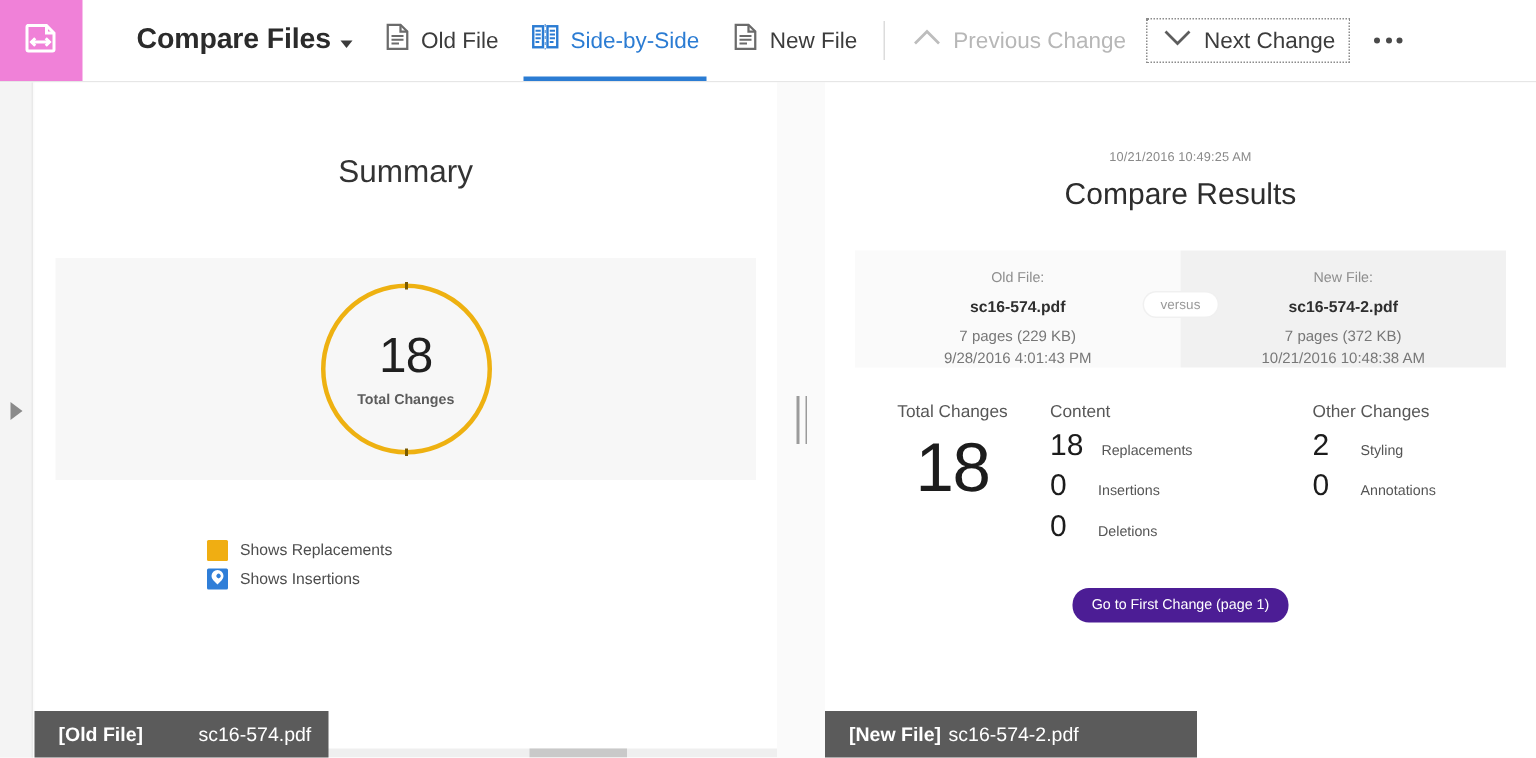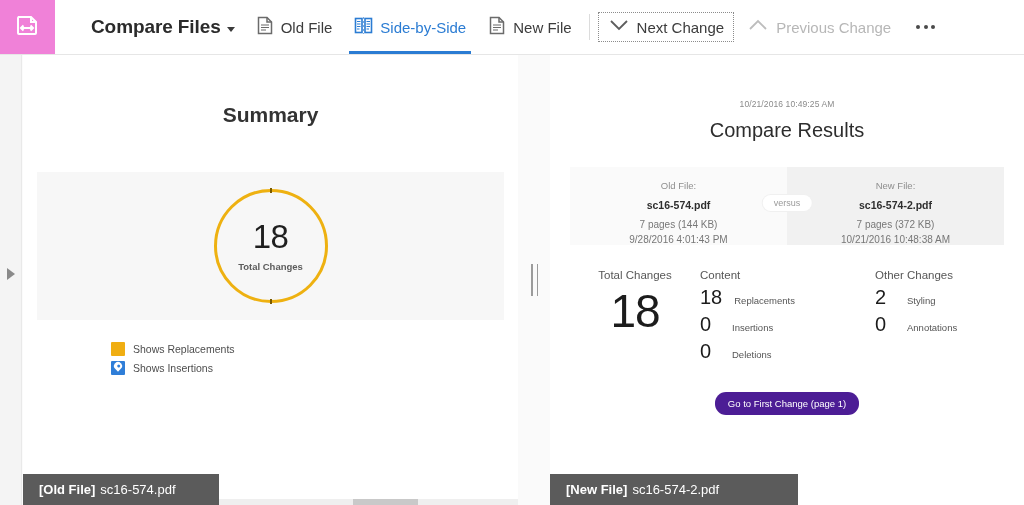--- a/index.html
+++ b/index.html
@@ -112,21 +112,21 @@
     width: 7px; height: 32px;
     display: flex; justify-content: space-between;
   }
   .splitter-grip i {
     width: 1.5px; height: 32px; background: #9b9b9b; display: block;
   }
 
   
   .summary-title {
     text-align: center; font-size: 21px; color: #333333;
-    margin-top: 48px; font-weight: bold;
+    margin-top: 48px; font-weight: normal;
   }
   .donut-card {
     margin: 45px 14px 0 14px;
     background: #f7f7f7;
     height: 148px;
     position: relative;
   }
   .donut {
     position: absolute; left: 50%; top: 50%;
     transform: translate(-50%, -50%);
@@ -143,21 +143,21 @@
   .donut-tick.top { top: -4px; }
   .donut-tick.bot { bottom: -4px; }
   .donut-num {
     font-size: 33px; color: #1f1f1f; line-height: 1;
     font-weight: normal; letter-spacing: -0.5px;
   }
   .donut-cap {
     font-size: 9.5px; color: #5c5c5c; margin-top: 8px; font-weight: bold;
   }
 
-  .legend { margin: 20px 0 0 0; padding-left: 88px; }
+  .legend { margin: 38px 0 0 0; padding-left: 115px; }
   .legend-row {
     display: flex; align-items: center; gap: 8px;
     height: 18px; margin-bottom: 1px;
   }
   .sw {
     width: 14px; height: 14px; position: relative;
     flex: 0 0 auto; border-radius: 1px;
   }
   .sw-repl { background: #f0ae12; }
   .sw-ins  { background: #2f7ed8; }
@@ -241,21 +241,21 @@
   .file-badge {
     position: absolute;
     height: 31px; background: #5b5b5b;
     color: #ffffff; font-size: 13px;
     display: flex; align-items: center;
     padding: 0 16px; box-sizing: border-box;
     white-space: nowrap;
   }
   .file-badge b { font-weight: bold; margin-right: 5px; }
   .file-badge span { font-weight: normal; }
-  .badge-old { left: 23px;  top: 419px; width: 196px; }
+  .badge-old { left: 23px;  top: 419px; width: 196px; gap: 32px; }
   .badge-new { left: 550px; top: 419px; width: 248px; }
 
   .hscroll {
     position: absolute; left: 330px; bottom: 0;
     width: 65px; height: 6px; background: #c9c9c9;
   }
   .hscroll-track {
     position: absolute; left: 23px; bottom: 0;
     width: 495px; height: 6px; background: #efefef;
   }
@@ -314,38 +314,38 @@
           <path d="M2.5 1.5 h8.5 l4.5 4.5 v11.5 h-13 z" fill="#ffffff" stroke="#6b6b6b" stroke-width="1.5"></path>
           <path d="M11 1.5 v4.5 h4.5" fill="none" stroke="#6b6b6b" stroke-width="1.5"></path>
           <path d="M5 9h8M5 11.5h8M5 14h5" stroke="#6b6b6b" stroke-width="1.2"></path>
         </svg>
       </span>
       <span class="tb-label">New File</span>
     </div>
 
     <div class="tb-sep"></div>
 
+    <div class="tb-item disabled">
+      <span>
+        <svg width="22" height="16" viewBox="0 0 22 16">
+          <path d="M3 12 L11 4 L19 12" fill="none" stroke="#bdbdbd" stroke-width="1.8"></path>
+        </svg>
+      </span>
+      <span class="tb-label">Previous Change</span>
+    </div>
+
     <div class="tb-item boxed">
       <span>
         <svg width="22" height="16" viewBox="0 0 22 16">
           <path d="M3 4 L11 12 L19 4" fill="none" stroke="#5d5d5d" stroke-width="1.8"></path>
         </svg>
       </span>
       <span class="tb-label">Next Change</span>
     </div>
 
-    <div class="tb-item disabled">
-      <span>
-        <svg width="22" height="16" viewBox="0 0 22 16">
-          <path d="M3 12 L11 4 L19 12" fill="none" stroke="#bdbdbd" stroke-width="1.8"></path>
-        </svg>
-      </span>
-      <span class="tb-label">Previous Change</span>
-    </div>
-
     <div class="tb-dots">
       <i></i>
       <i></i>
       <i></i>
     </div>
 
   </div>
 </div>
 
 <div class="workspace">
@@ -393,21 +393,21 @@
 
   <div class="panel panel-right">
 
     <div class="res-stamp">10/21/2016 10:49:25 AM</div>
     <div class="res-title">Compare Results</div>
 
     <div class="files-row">
       <div class="file-box old">
         <div class="fb-label">Old File:</div>
         <div class="fb-name">sc16-574.pdf</div>
-        <div class="fb-meta">7 pages (144 KB)</div>
+        <div class="fb-meta">7 pages (229 KB)</div>
         <div class="fb-meta" style="margin-top:0">9/28/2016 4:01:43 PM</div>
       </div>
       <div class="file-box new">
         <div class="fb-label">New File:</div>
         <div class="fb-name">sc16-574-2.pdf</div>
         <div class="fb-meta">7 pages (372 KB)</div>
         <div class="fb-meta" style="margin-top:0">10/21/2016 10:48:38 AM</div>
       </div>
       <div class="versus-pill">versus</div>
     </div>

